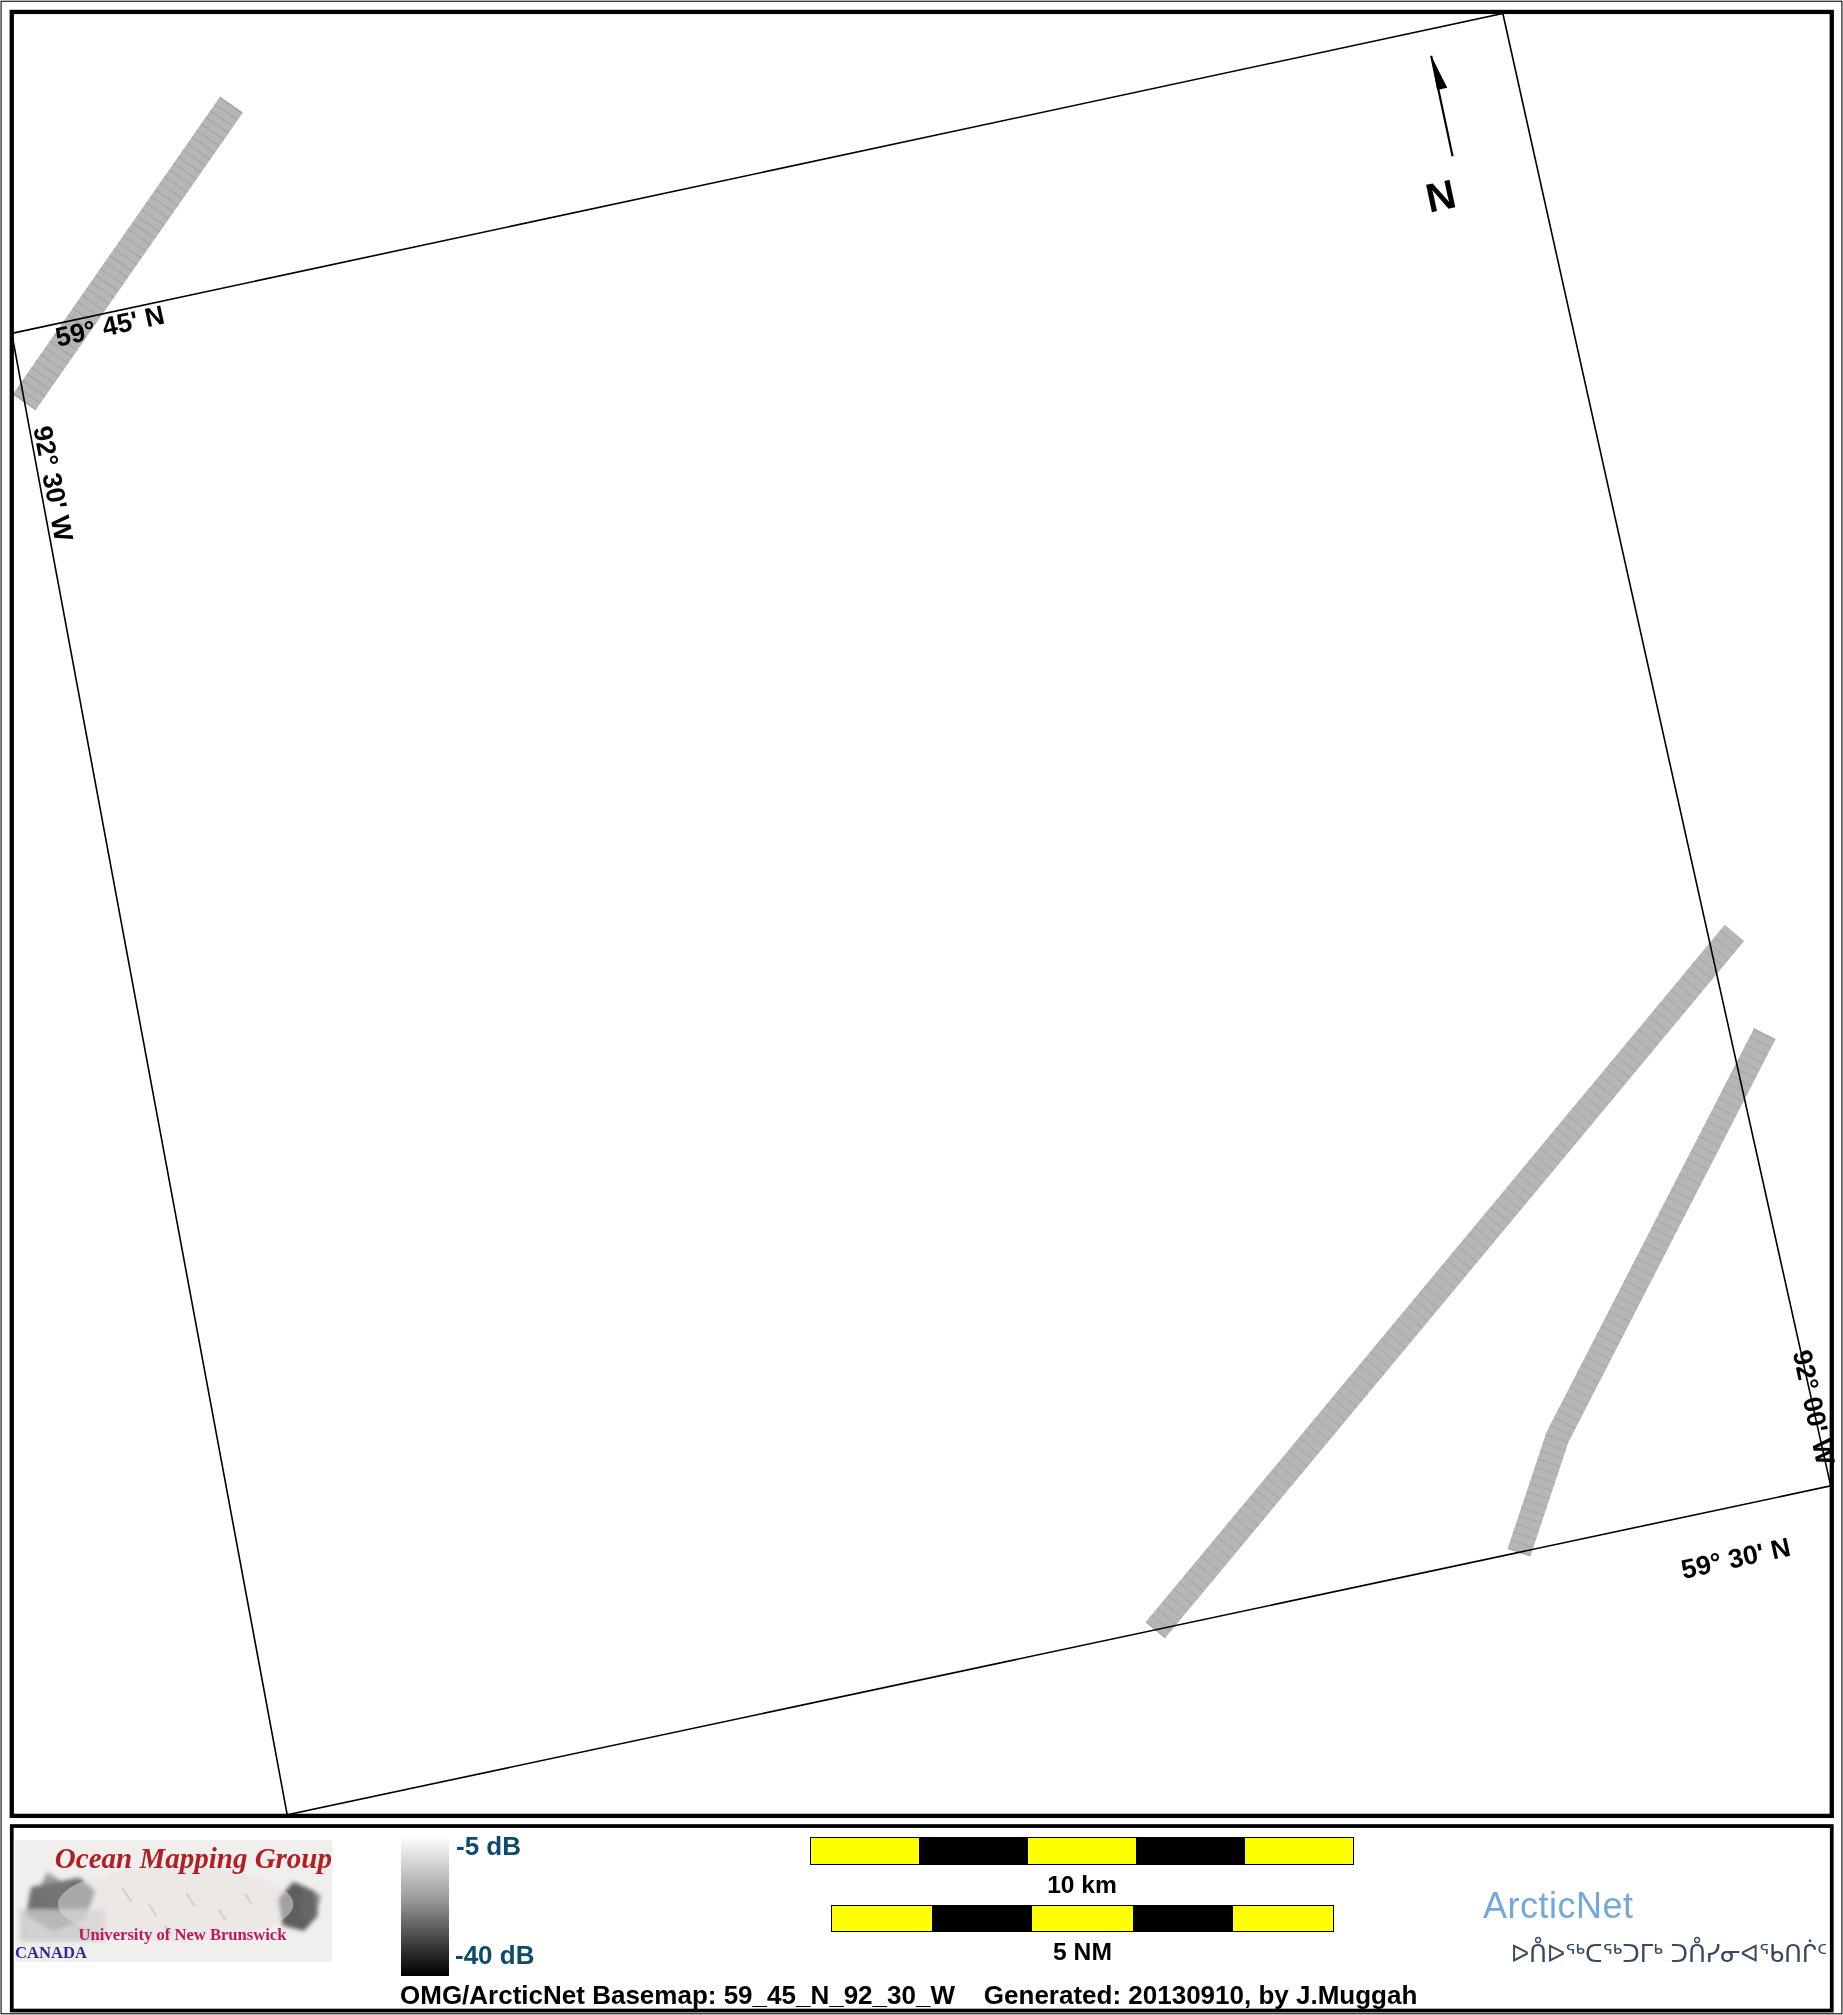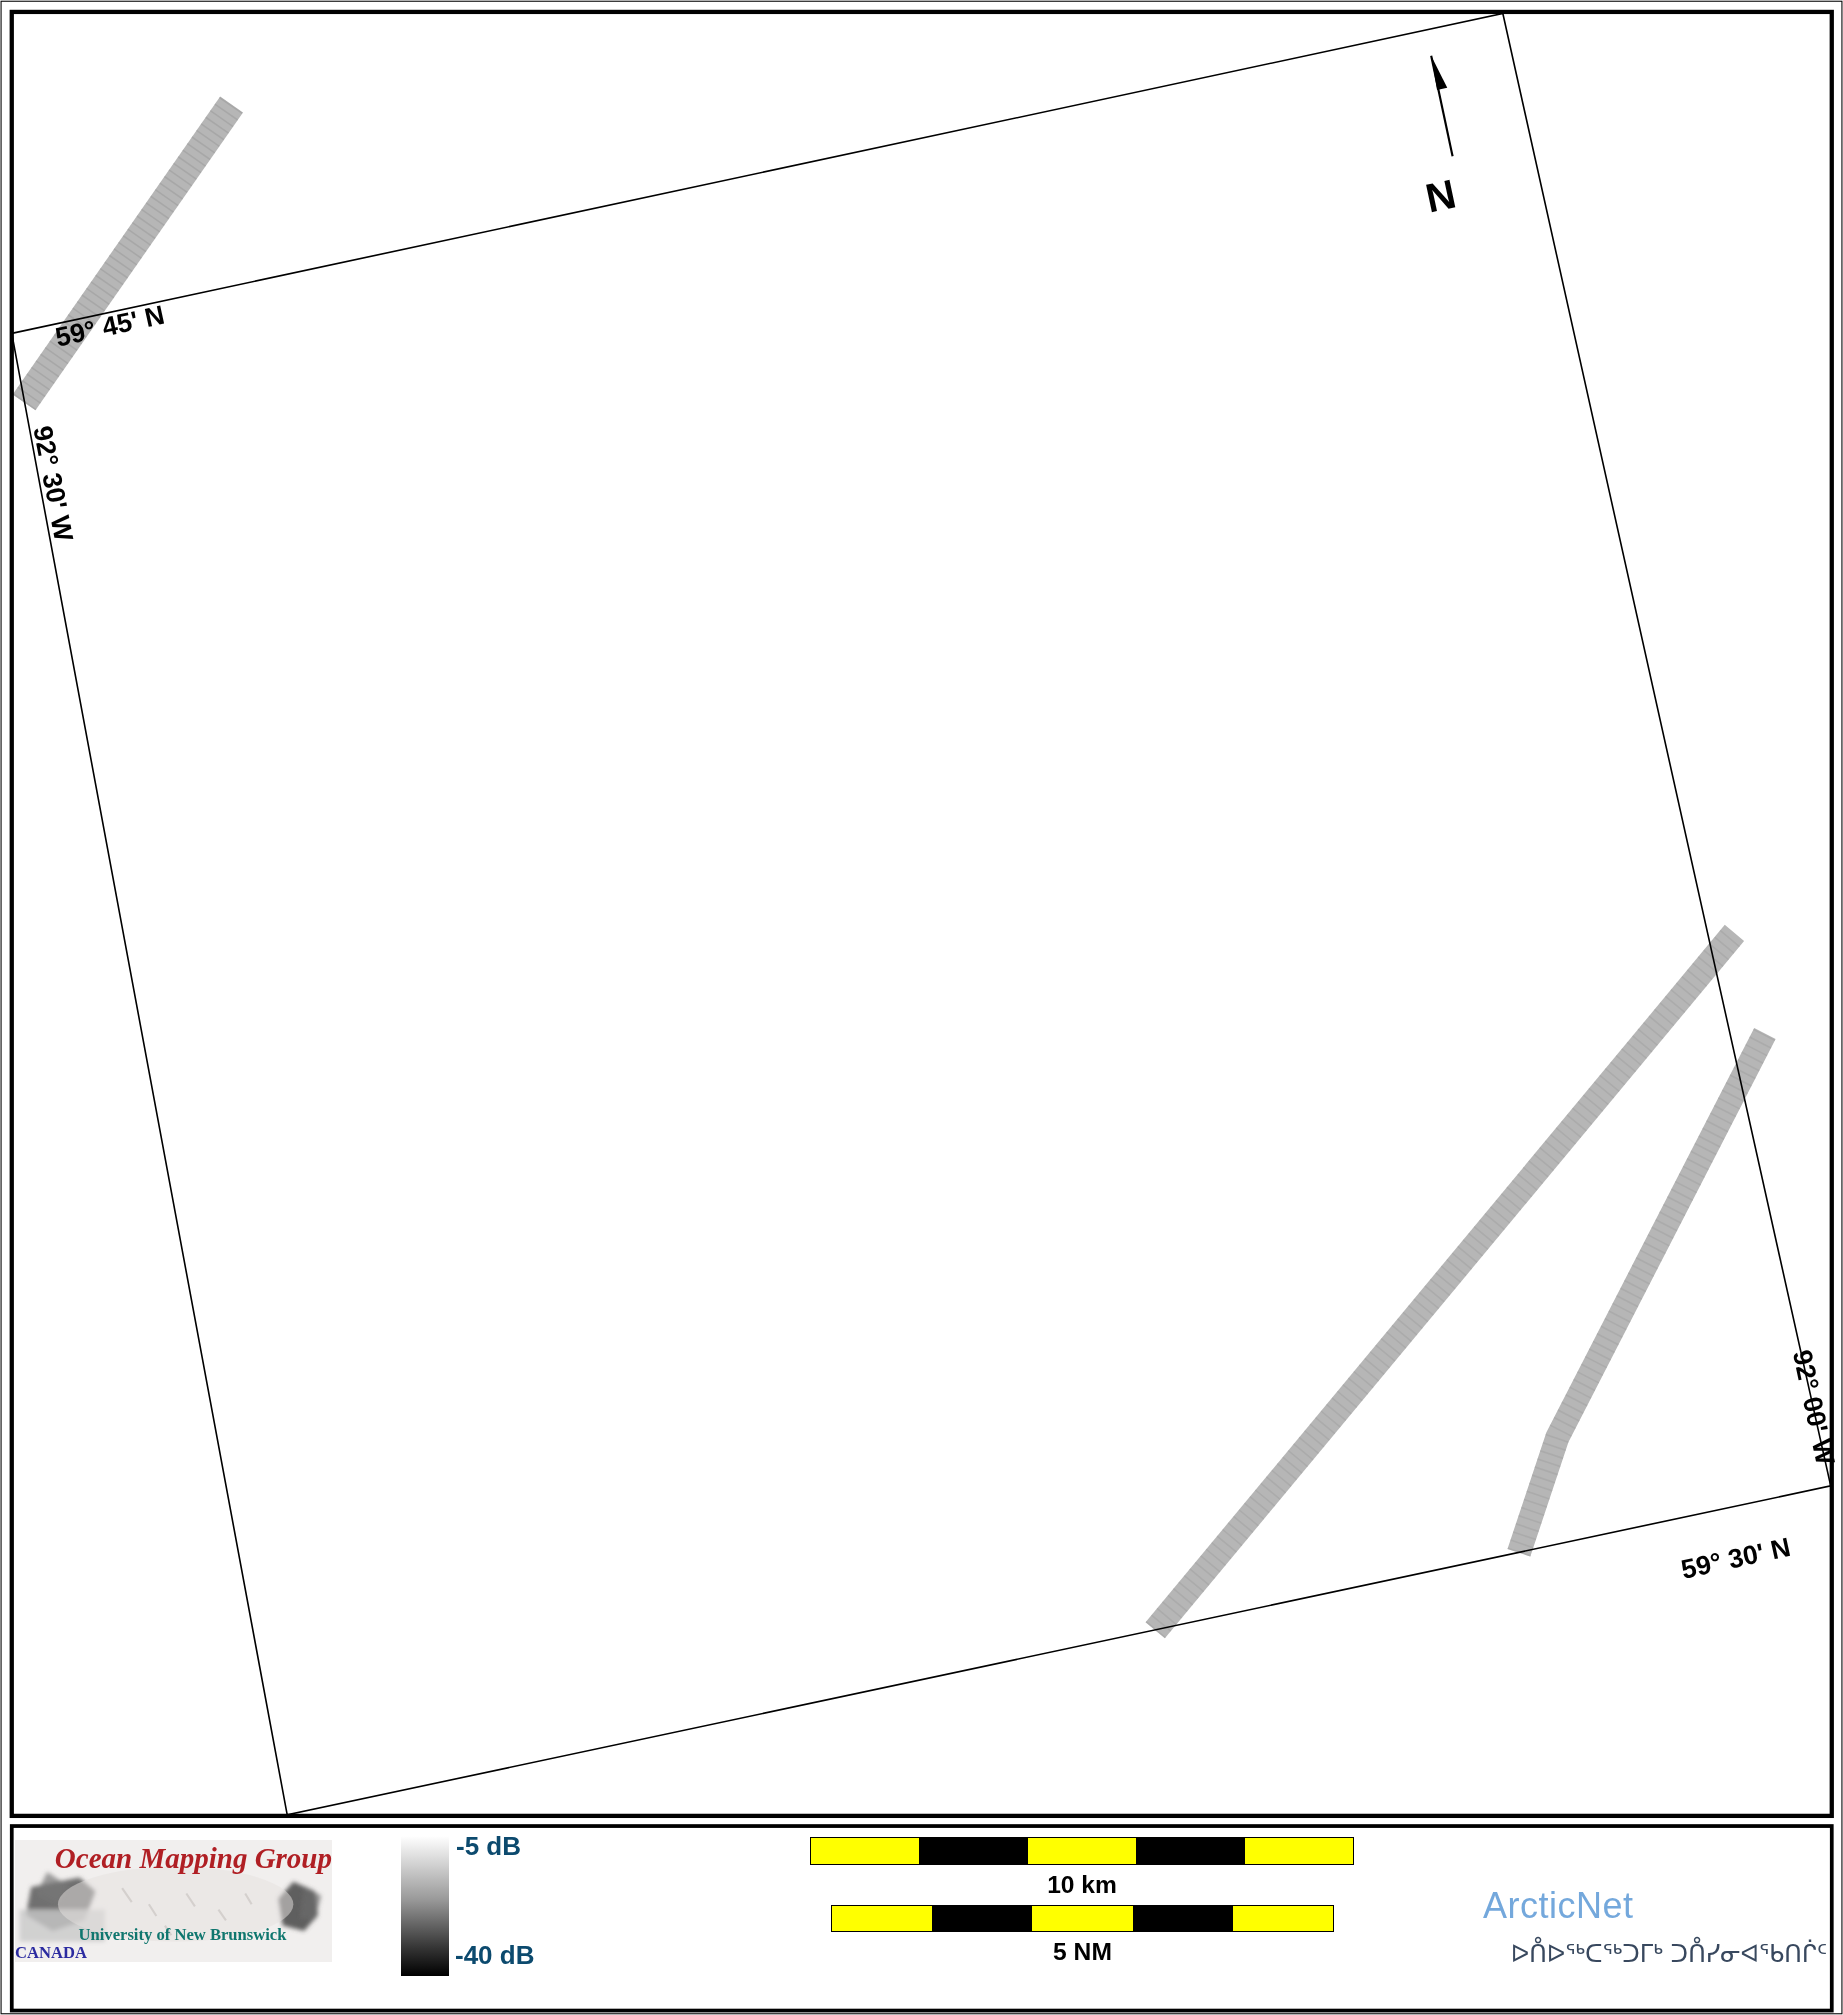--- a/index.html
+++ b/index.html
@@ -97,21 +97,21 @@
       <g filter="url(#blur1)">
         <polygon points="520,78 560,96 566,140 540,170 500,160 492,110" fill="#4f4f4f" opacity="0.9"></polygon>
         <polygon points="540,86 572,104 560,150 532,146" fill="#6c6c6c" opacity="0.7"></polygon>
       </g>
       <g opacity="0.5">
         <ellipse cx="300" cy="120" rx="220" ry="70" fill="#e6e2e0"></ellipse>
         <path d="M200 90 l18 26 M250 120 l14 22 M320 100 l16 24 M380 130 l14 20 M430 100 l12 20 M280 160 l12 18" stroke="#b9b2ae" stroke-width="4" fill="none"></path>
       </g>
     </svg>
     <div class="logo-title" style="color: rgb(176, 31, 36);">Ocean Mapping Group</div>
-    <div class="logo-sub" style="color: #0f766e; padding-left: 18px;">University of New Brunswick</div>
+    <div class="logo-sub" style="color: #be185d; padding-left: 18px;">University of New Brunswick</div>
     <div class="logo-country" style="color: rgb(43, 43, 160);">CANADA</div>
   </div>
 
   <div class="abs colorbar"></div>
   <div class="abs cb-label cb-top">-5 dB</div>
   <div class="abs cb-label cb-bottom">-40 dB</div>
 
   <div class="abs scalebar sb-km">
     <div class="seg" style="background-color: rgb(255, 255, 0);"></div>
     <div class="seg" style="background-color: rgb(0, 0, 0);"></div>
@@ -126,15 +126,16 @@
     <div class="seg" style="background-color: rgb(0, 0, 0);"></div>
     <div class="seg" style="background-color: rgb(255, 255, 0);"></div>
     <div class="seg" style="background-color: rgb(0, 0, 0);"></div>
     <div class="seg" style="background-color: rgb(255, 255, 0);"></div>
   </div>
   <div class="abs sb-label sb-nm-label">5 NM</div>
 
   <div class="abs arcticnet-name" style="color: rgb(116, 168, 220);">ArcticNet</div>
   <div class="abs arcticnet-iu" style="color: rgb(56, 72, 94);">ᐅᑍᐅᖅᑕᖅᑐᒥᒃ ᑐᑍᓯᓂᐊᖃᑎᒌᑦ</div>
 
+  <div class="abs caption">OMG/ArcticNet Basemap: 59_45_N_92_30_W    Generated: 20130910, by J.Muggah</div>
 
 </div>
 
 
 </body></html>

